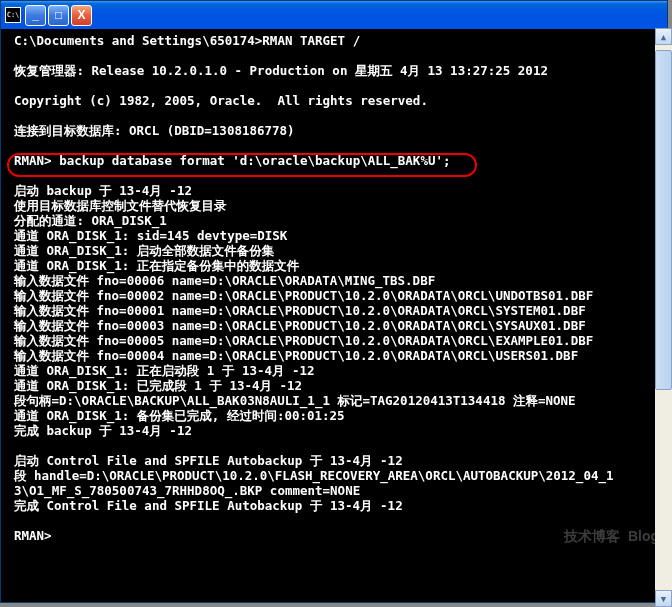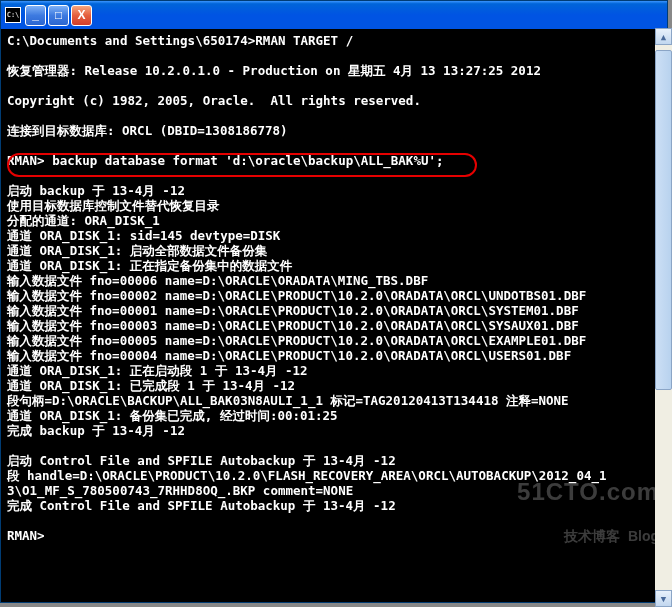--- a/index.html
+++ b/index.html
@@ -61,21 +61,21 @@
     .titlebar-btn.close {
       background: linear-gradient(to bottom, #f6a67e 0%, #e55f3d 50%, #d13e2b 100%);
     }
     .terminal {
       flex: 1;
       background: #000;
       color: #fff;
       font-family: "SimSun", "NSimSun", "Consolas", monospace;
       font-size: 12.5px;
       line-height: 15px;
-      padding: 4px 6px;
+      padding: 4px 13px;
       white-space: pre;
       overflow: hidden;
       position: relative;
       font-weight: bold;
     }
     .highlight-box {
       position: absolute;
       border: 2px solid #e60000;
       border-radius: 14px;
       top: 124px;
@@ -174,21 +174,20 @@
 <span>完成 backup 于 13-4月 -12</span>
 <span></span>
 <span>启动 Control File and SPFILE Autobackup 于 13-4月 -12</span>
 <span>段 handle=D:\ORACLE\PRODUCT\10.2.0\FLASH_RECOVERY_AREA\ORCL\AUTOBACKUP\2012_04_1</span>
 <span>3\O1_MF_S_780500743_7RHHD8OQ_.BKP comment=NONE</span>
 <span>完成 Control File and SPFILE Autobackup 于 13-4月 -12</span>
 <span></span>
 <span>RMAN&gt;</span>
     <div class="highlight-box"></div>
     <div class="watermark">
-      <div class="big">51CTO.com</div>
       <div class="small">技术博客  Blog</div>
     </div>
   </div>
 
   <div class="scrollbar">
     <div class="scroll-btn">▲</div>
     <div class="scroll-track">
       <div class="scroll-thumb"></div>
     </div>
     <div class="scroll-btn">▼</div>

